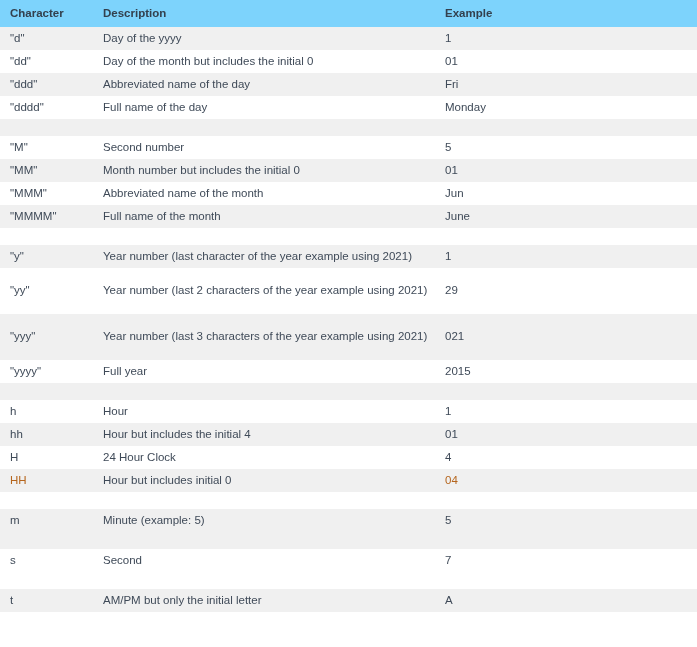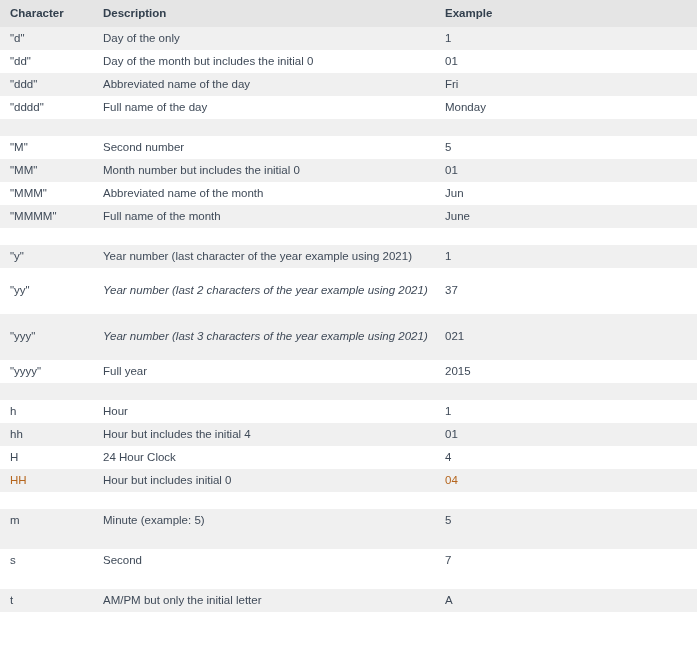--- a/index.html
+++ b/index.html
@@ -42,41 +42,40 @@
   table.fmt-table th:first-child,
   table.fmt-table td:first-child { padding-left: 10px; }
 
   table.fmt-table thead th {
     font-weight: bold;
     color: #33404e;
     padding-top: 6px;
     padding-bottom: 6px;
     font-size: 11.5px;
   }
-  thead tr { background: #e5e5e5; }
+  thead tr { background: #7dd3fc; }
 
   tbody tr.band-shade { background: #f0f0f0; }
   tbody tr.band-plain { background: #ffffff; }
 
   tbody tr.data-row td { height: 17px; }
   tbody tr.spacer-row td {
     height: 17px;
     padding-top: 0;
     padding-bottom: 0;
     font-size: 1px;
     line-height: 1px;
   }
   tbody tr.tall-row td {
     height: 40px;
   }
   tbody tr.tall-row td.desc-cell {
     white-space: normal;
     line-height: 1.45;
     padding-right: 14px;
-    font-style: italic;
   }
   td.accent-cell { color: #b5651d; }
 
   
   td.desc-overflow {
     white-space: nowrap;
     overflow: visible;
     position: relative;
   }
   td.example-tight { padding-left: 3px; }
@@ -94,21 +93,21 @@
     <thead>
       <tr>
         <th>Character</th>
         <th>Description</th>
         <th>Example</th>
       </tr>
     </thead>
     <tbody id="table-body">
         <tr class="data-row band-shade">
           <td>"d"</td>
-          <td class="desc-cell">Day of the only</td>
+          <td class="desc-cell">Day of the yyyy</td>
           <td>1</td>
         </tr>
         <tr class="data-row band-plain">
           <td>"dd"</td>
           <td class="desc-cell">Day of the month but includes the initial 0</td>
           <td>01</td>
         </tr>
         <tr class="data-row band-shade">
           <td>"ddd"</td>
           <td class="desc-cell">Abbreviated name of the day</td>
@@ -150,21 +149,21 @@
           <td>&nbsp;</td>
         </tr>
         <tr class="data-row band-shade">
           <td>"y"</td>
           <td class="desc-cell desc-overflow">Year number (last character of the year example using 2021)</td>
           <td class="example-tight">1</td>
         </tr>
         <tr class="data-row band-plain tall-row">
           <td>"yy"</td>
           <td class="desc-cell">Year number (last 2 characters of the year example using 2021)</td>
-          <td>37</td>
+          <td>29</td>
         </tr>
         <tr class="data-row band-shade tall-row">
           <td>"yyy"</td>
           <td class="desc-cell">Year number (last 3 characters of the year example using 2021)</td>
           <td>021</td>
         </tr>
         <tr class="data-row band-plain">
           <td>"yyyy"</td>
           <td class="desc-cell">Full year</td>
           <td>2015</td>

